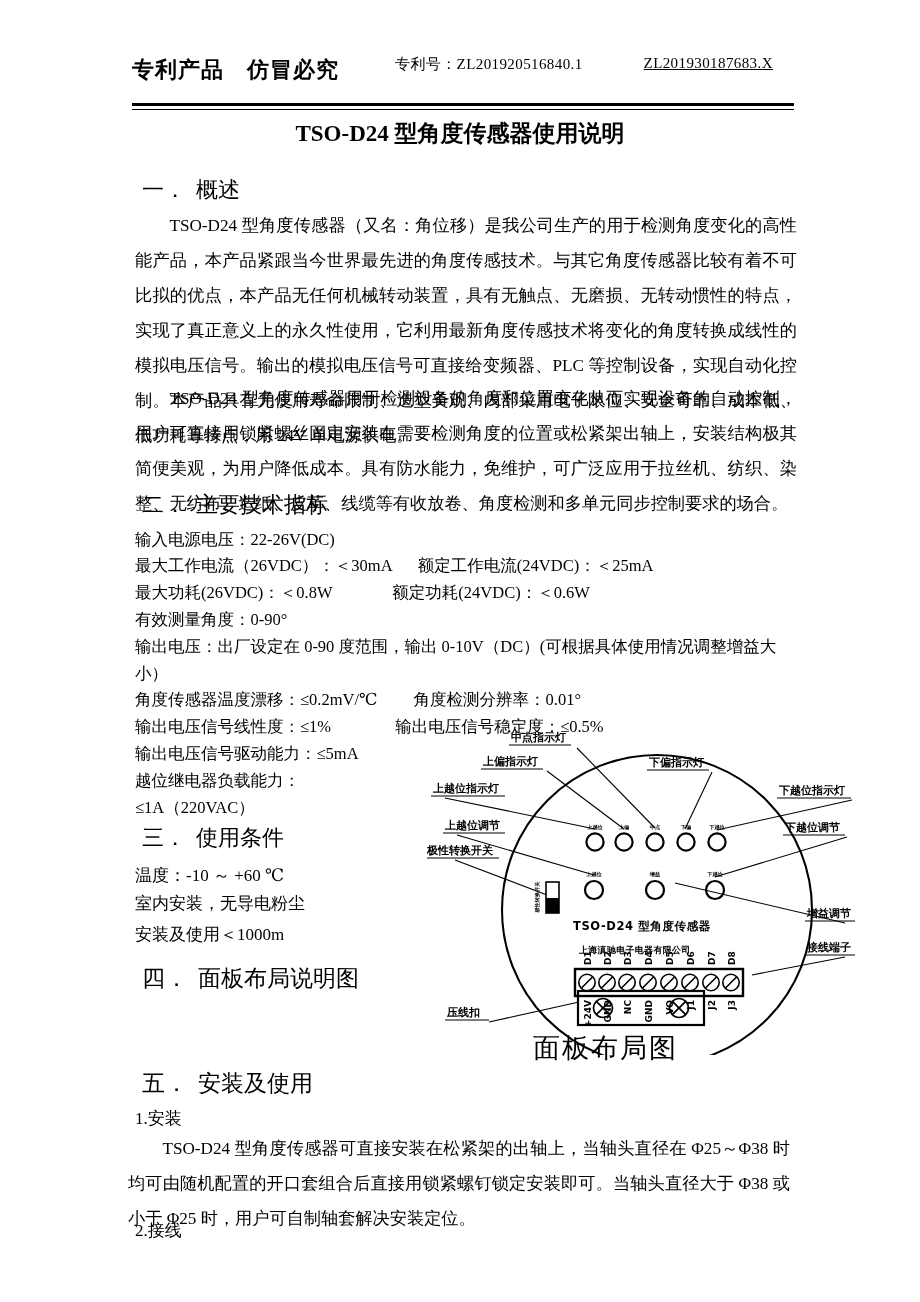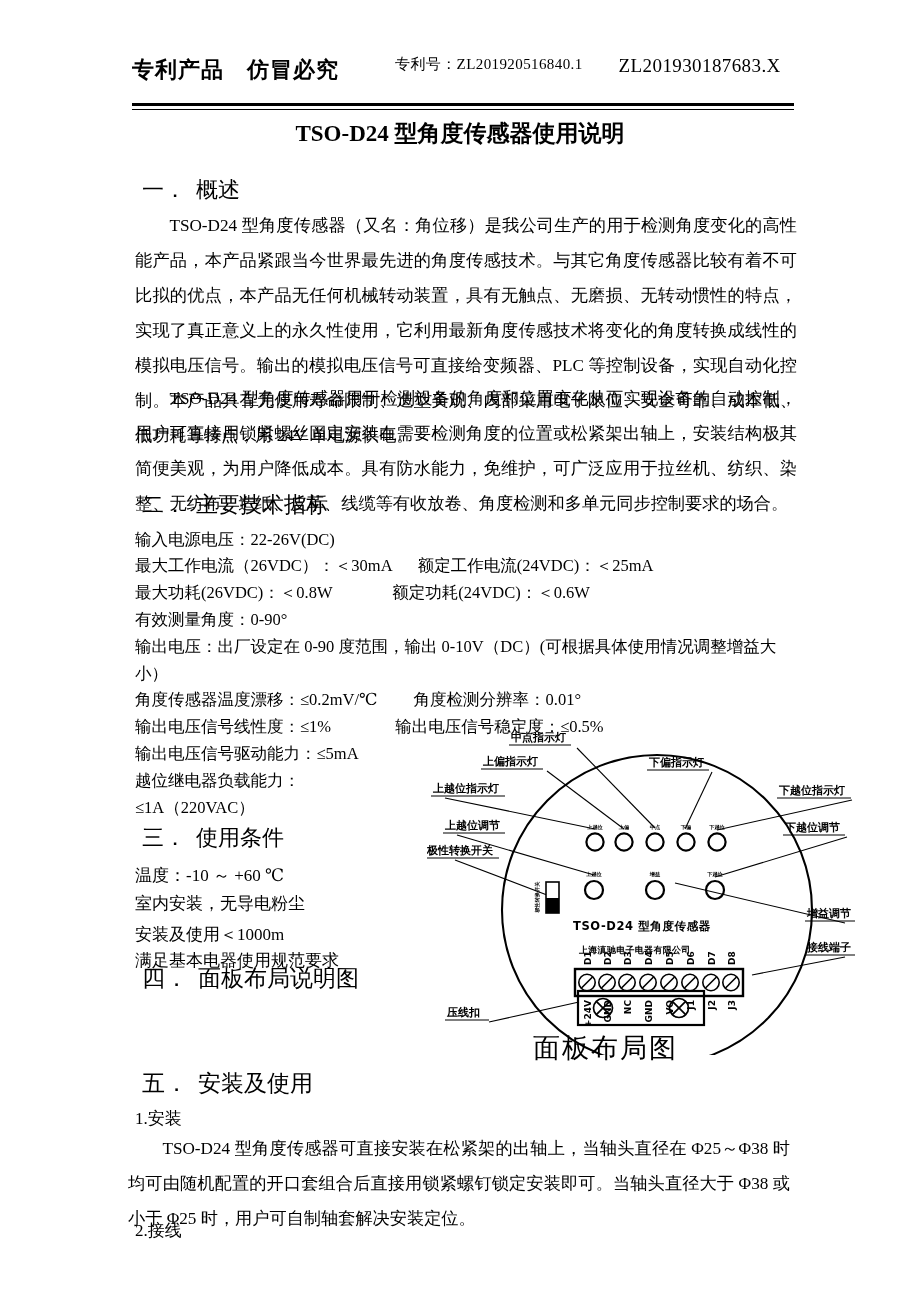--- a/index.html
+++ b/index.html
@@ -19,21 +19,21 @@
   .hdr-row { display:flex; align-items:flex-start; white-space:nowrap; }
   .hdr-slogan {
     font-family:"DejaVu Sans","Liberation Sans",sans-serif;
     font-weight:bold; font-size:22px; letter-spacing:1px;
   }
   .hdr-patent {
     font-size:15px; margin-left:56px;
     font-family:"Liberation Serif",serif;
     letter-spacing:.4px;
   }
-  .hdr-patent2 { font-size:19px; margin-left:36px; letter-spacing:.4px; }
+  .hdr-patent2 { font-size:15px; margin-left:61px; letter-spacing:.4px;text-decoration:underline; }
   .hdr-rule {
     position:absolute; left:132px; top:103px; width:662px;
     border-top:3px solid #000; border-bottom:1.5px solid #000; height:3px;
   }
 
   
   .doc-title {
     position:absolute; left:0; top:118px; width:920px;
     text-align:center; font-size:23px; font-weight:bold;
     font-family:"Liberation Serif","DejaVu Serif",serif;
@@ -163,21 +163,20 @@
   <div class="spec" style="left:135px; top:768px;">越位继电器负载能力：</div>
   <div class="spec" style="left:135px; top:795px;">≤1A（220VAC）</div>
 
   <div class="h1" style="left:142px; top:823px;">
     <span class="num">三．</span><span>使用条件</span>
   </div>
 
   <div class="cond" style="left:135px; top:862px;">温度：-10 ～ +60 ℃</div>
   <div class="cond" style="left:135px; top:890px;">室内安装，无导电粉尘</div>
   <div class="cond" style="left:135px; top:921px;">安装及使用＜1000m</div>
-  <div class="cond" style="left:135px; top:947px;">满足基本电器使用规范要求</div>
 
   <div class="h1" style="left:142px; top:963px; font-size:23px;">
     <span class="num">四．</span><span>面板布局说明图</span>
   </div>
 
   <div class="diagram">
     <svg width="520" height="330" viewBox="0 0 520 330" xmlns="http://www.w3.org/2000/svg">
 
       <circle cx="230" cy="185" r="155" fill="none" stroke="#000" stroke-width="2.1"></circle>
 

